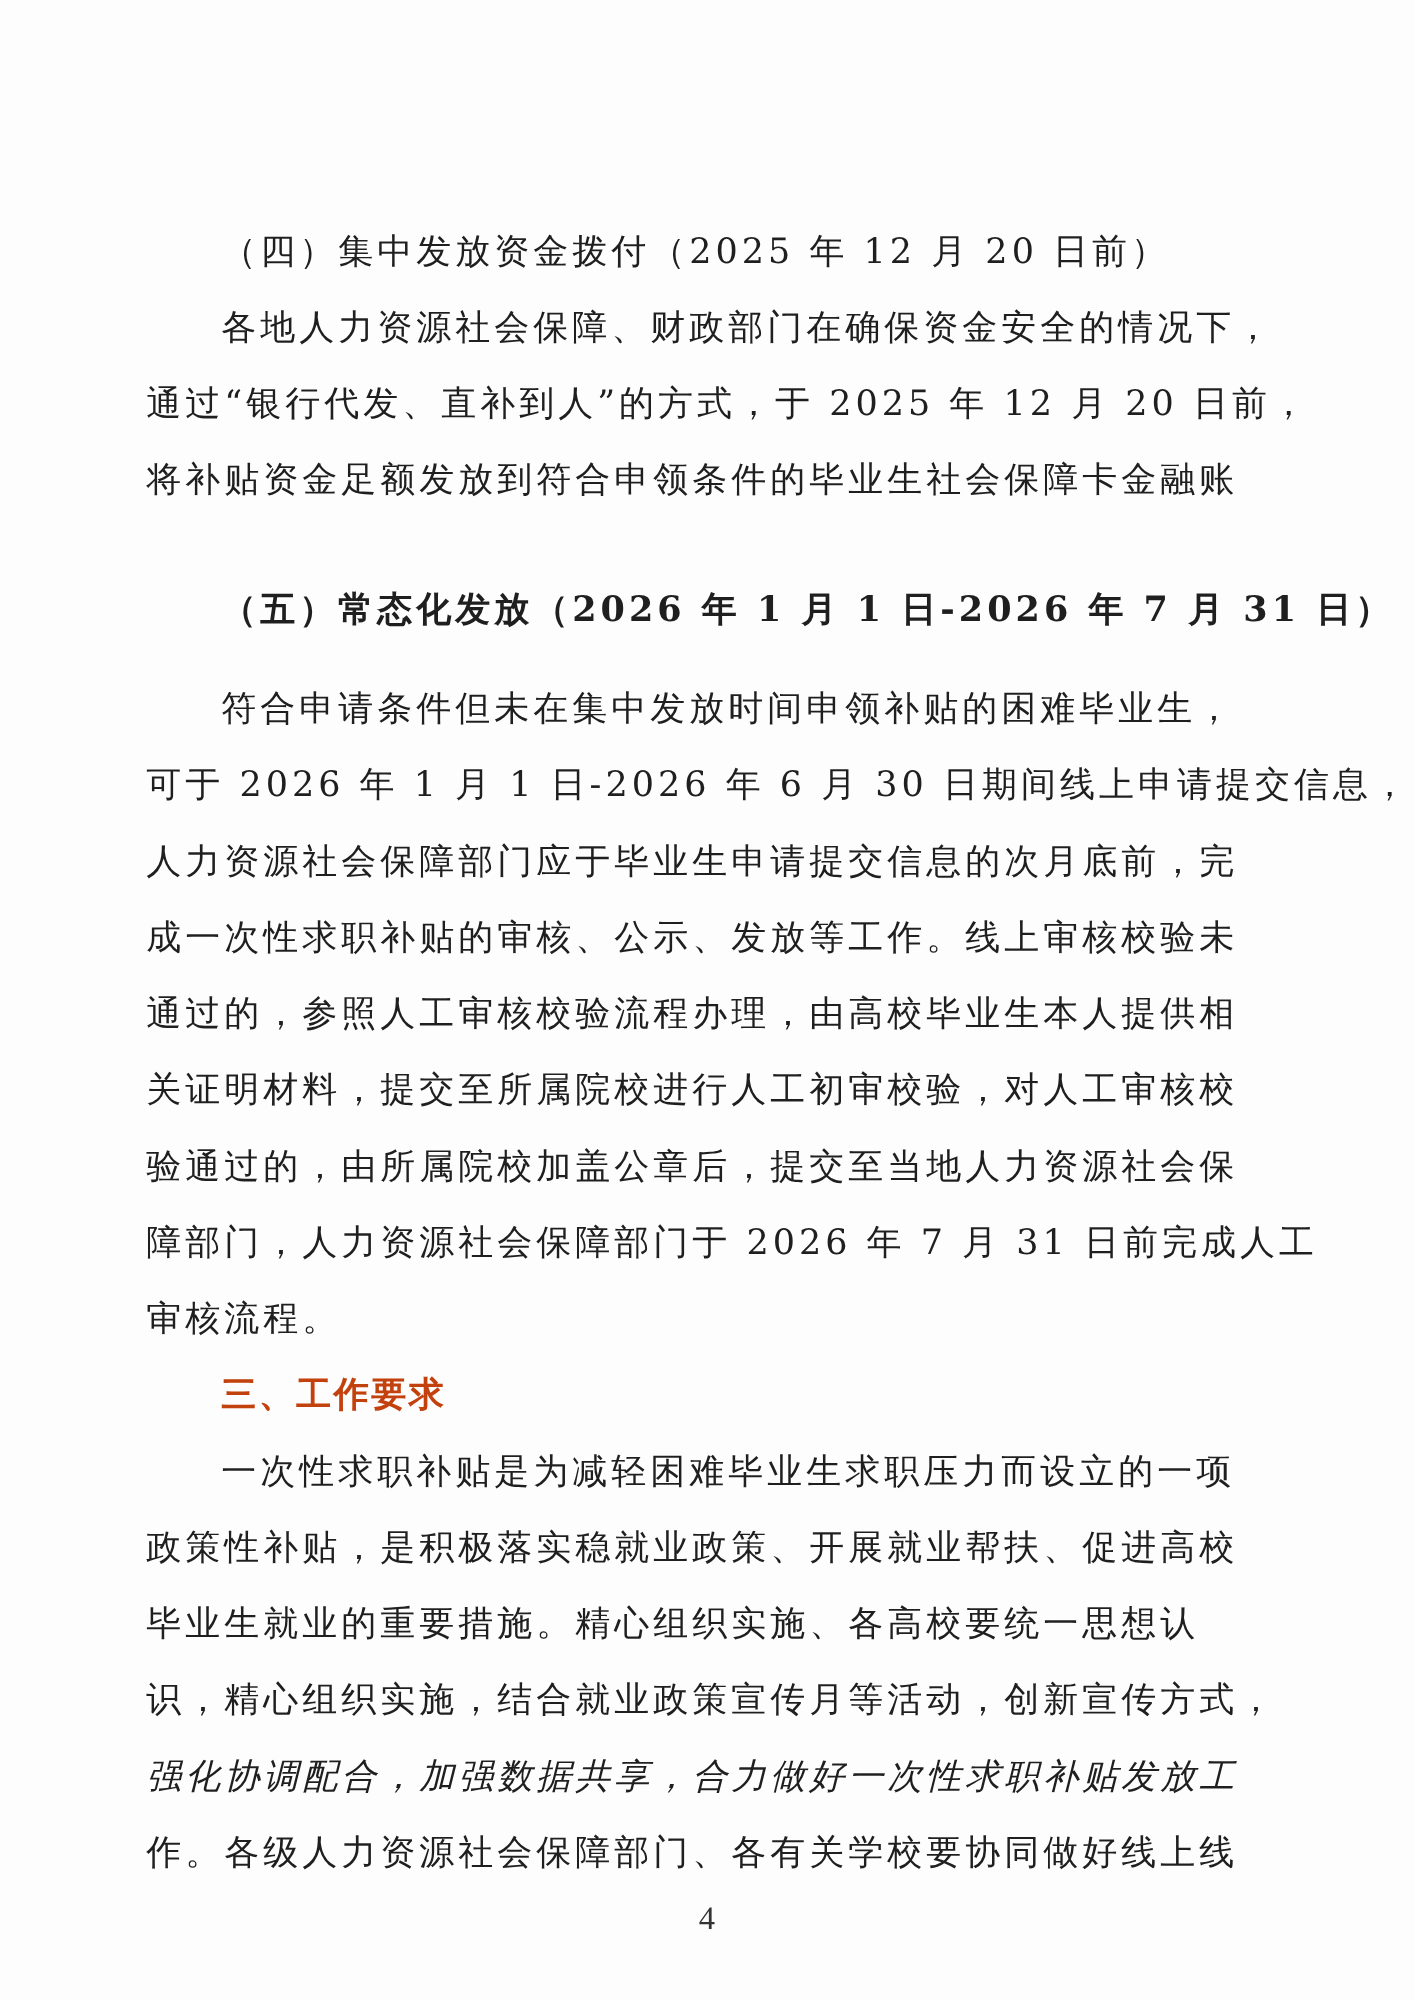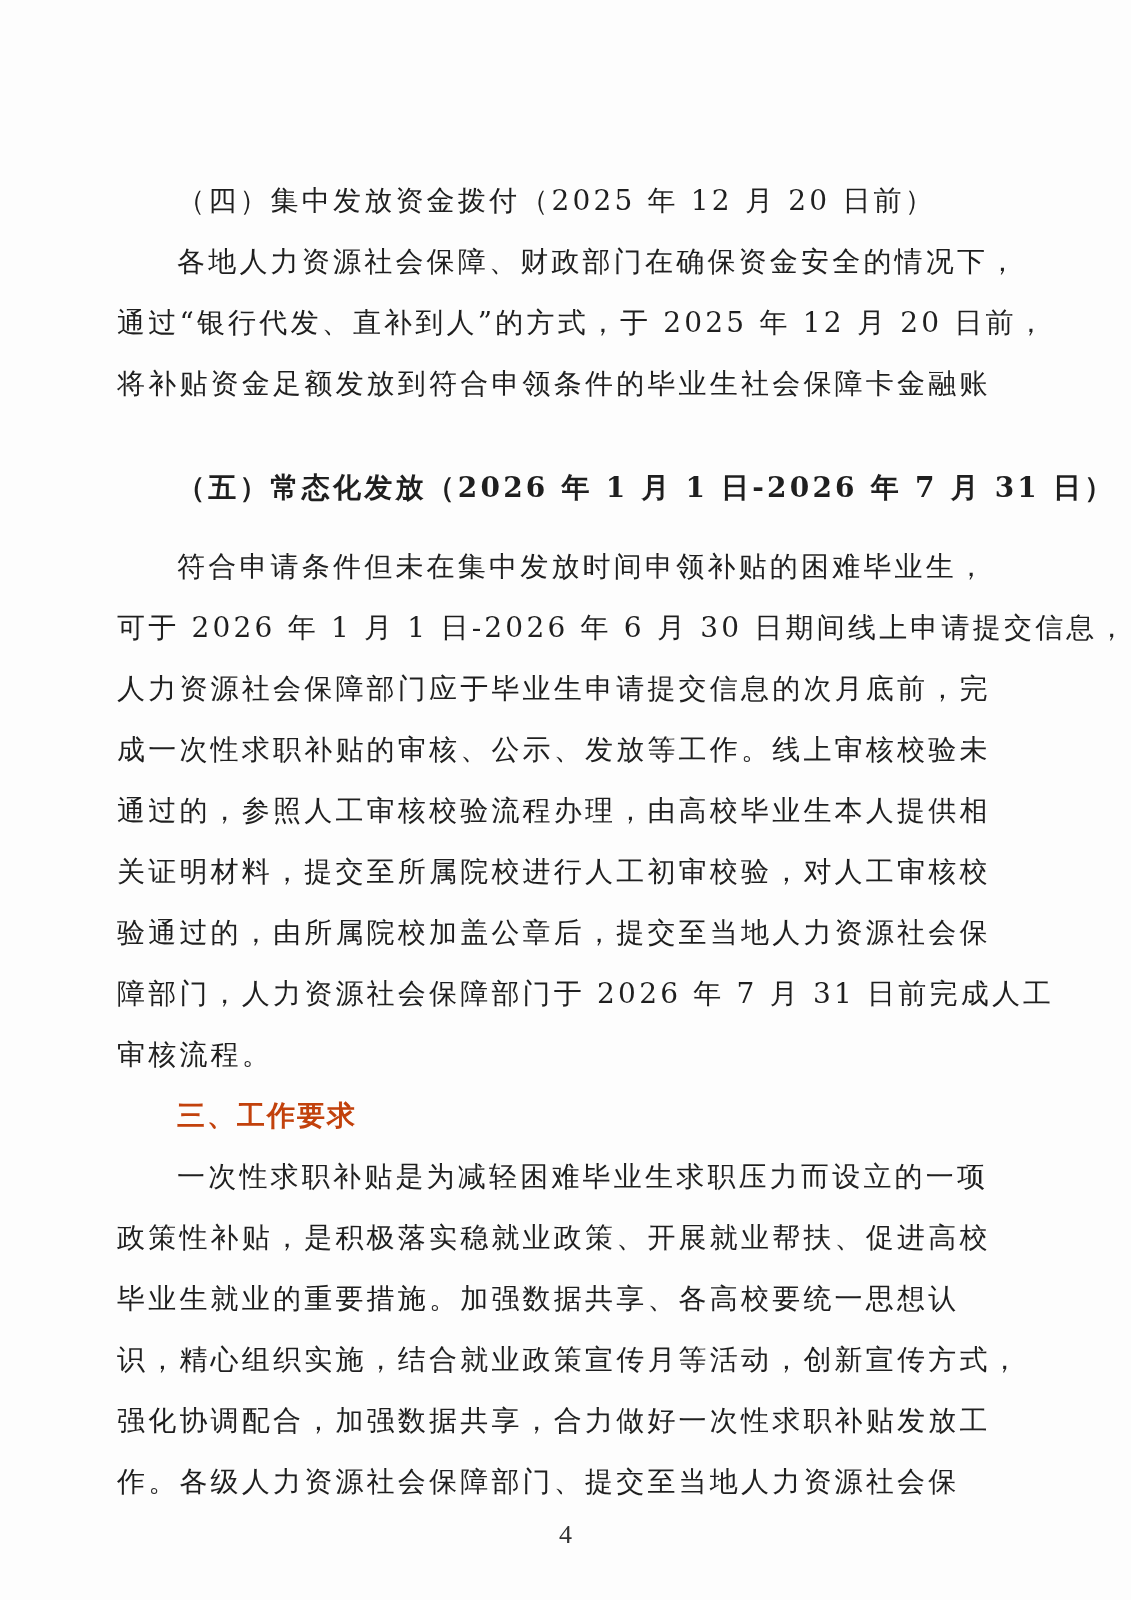--- a/index.html
+++ b/index.html
@@ -69,19 +69,19 @@
   <div class="line" style="top:725px;">成一次性求职补贴的审核、公示、发放等工作。线上审核校验未</div>
   <div class="line" style="top:786px;">通过的，参照人工审核校验流程办理，由高校毕业生本人提供相</div>
   <div class="line" style="top:847px;">关证明材料，提交至所属院校进行人工初审校验，对人工审核校</div>
   <div class="line" style="top:908px;">验通过的，由所属院校加盖公章后，提交至当地人力资源社会保</div>
   <div class="line" style="top:969px;">障部门，人力资源社会保障部门于 2026 年 7 月 31 日前完成人工</div>
   <div class="line" style="top:1030px;">审核流程。</div>
 
   <div class="line indent heading" style="top:1091px;">三、工作要求</div>
   <div class="line indent" style="top:1152px;">一次性求职补贴是为减轻困难毕业生求职压力而设立的一项</div>
   <div class="line" style="top:1213px;">政策性补贴，是积极落实稳就业政策、开展就业帮扶、促进高校</div>
-  <div class="line" style="top:1274px;">毕业生就业的重要措施。加强数据共享、各高校要统一思想认</div>
+  <div class="line" style="top:1274px;">毕业生就业的重要措施。精心组织实施、各高校要统一思想认</div>
   <div class="line" style="top:1335px;">识，精心组织实施，结合就业政策宣传月等活动，创新宣传方式，</div>
-  <div class="line" style="top:1396px;">强化协调配合，加强数据共享，合力做好一次性求职补贴发放工</div>
-  <div class="line" style="top:1457px;">作。各级人力资源社会保障部门、提交至当地人力资源社会保</div>
+  <div class="line" style="top:1396px;font-style:italic;">强化协调配合，加强数据共享，合力做好一次性求职补贴发放工</div>
+  <div class="line" style="top:1457px;">作。各级人力资源社会保障部门、各有关学校要协同做好线上线</div>
 
   <div class="page-number" style="top:1515px;">4</div>
 </div>
 
 </body></html>

